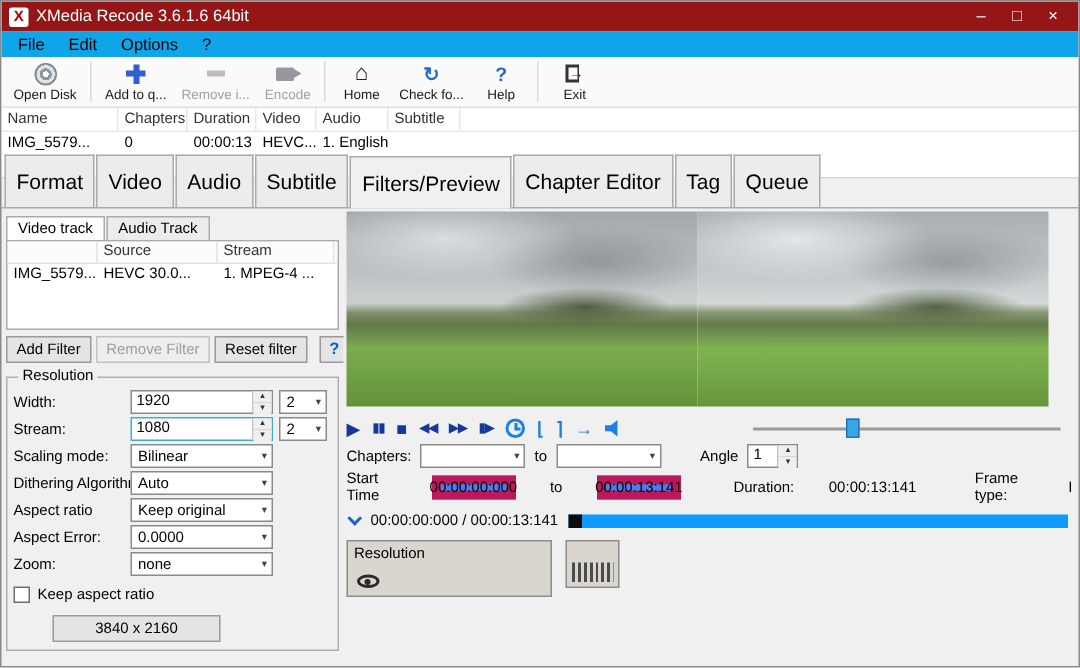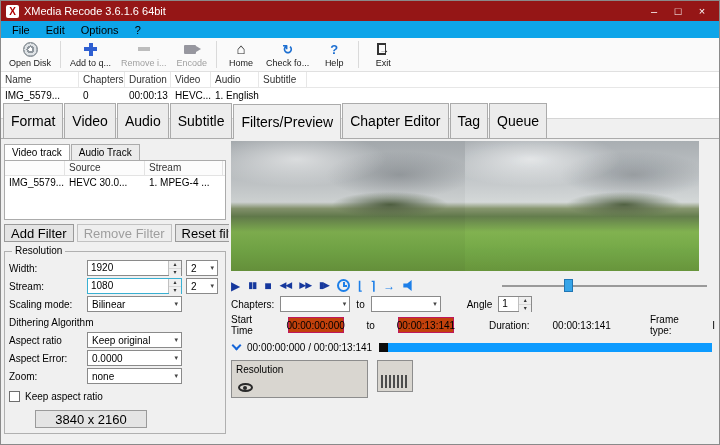--- a/index.html
+++ b/index.html
@@ -61,21 +61,21 @@
   .ttab.active{background:#fff}
   .stream-table{border:1px solid #ababab;background:#fff;height:60px;overflow:hidden}
   .st-header{display:flex;height:15px;background:#fcfcfc;border-bottom:1px solid #e3e3e3}
   .st-h{padding:1px 4px;font-size:10px;color:#333;border-right:1px solid #e3e3e3}
   .st-row{display:flex;height:14px}
   .st-cell{padding:1px 4px;font-size:10px;white-space:nowrap;overflow:hidden}
   .sc0{width:60px}.sc1{width:80px}.sc2{width:78px}
 
   
   .fbtns{display:flex;align-items:center;gap:3px;margin-top:4px}
-  .btn{display:flex;align-items:center;justify-content:center;height:18px;padding:0 6px;background:#e4e4e4;border:1px solid #9a9a9a;font-size:13px;white-space:nowrap;cursor:default}
+  .btn{display:flex;align-items:center;justify-content:center;height:18px;padding:0 6px;background:#e4e4e4;border:1px solid #9a9a9a;font-size:10px;white-space:nowrap;cursor:default}
   .btn.disabled{color:#9e9e9e;background:#eee;border-color:#c2c2c2}
   .btn.help-btn{width:20px;margin-left:5px;color:#0a63c9;font-weight:700;font-size:11px}
 
   
   .group{position:relative;border:1px solid #b0b0b0;margin-top:9px;padding:8px 4px 5px}
   .group-title{position:absolute;top:-7px;left:7px;background:#f0f0f0;padding:0 3px;font-size:10px}
   .frow{display:flex;align-items:center;height:16px;margin-bottom:2px}
   .flabel{width:78px;font-size:10px;white-space:nowrap}
   .ctl{width:95px}
   .spin{display:flex;height:16px;border:1px solid #8a8a8a;background:#fff}
@@ -111,21 +111,21 @@
   .slider{position:absolute;right:8px;top:3px;width:205px;height:13px;cursor:pointer}
   .slider-track{position:absolute;left:0;right:0;top:6px;height:2px;background:#9a9a9a}
   .slider-handle{position:absolute;left:62px;top:0;width:9px;height:13px;background:#37a5e8;border:1px solid #2076b4}
 
   .row-ch{display:flex;align-items:center;gap:6px;height:18px;margin-top:0;font-size:10px}
   .select.w70{width:70px}
   .angle-lbl{margin-left:20px}
   .spin.w32{width:34px}
 
   .row-times{display:flex;align-items:center;gap:23px;height:18px;margin-top:3px;font-size:10px}
-  .timebox{width:56px;height:16px;border:1px solid #be185d;background:#c2410c;display:flex;align-items:center;justify-content:center;font-size:10px}
+  .timebox{width:56px;height:16px;border:6px solid #be185d;background:#3b82f6;display:flex;align-items:center;justify-content:center;font-size:10px}
   .ml14{margin-left:12px}
   .ml18{margin-left:16px}
 
   .row-timeline{display:flex;align-items:center;gap:7px;height:14px;margin-top:6px}
   .chev{width:7px;height:7px;border-left:2px solid #1565d8;border-bottom:2px solid #1565d8;transform:rotate(-45deg);margin:-3px 0 0 2px;cursor:pointer}
   .timecode{font-size:10px;white-space:nowrap}
   .progress{flex:1;height:9px;background:#0d9bff;position:relative;margin-right:3px;cursor:pointer}
   .progress-handle{position:absolute;left:0;top:0;width:9px;height:9px;background:#0c0c0c}
 
   .chips{display:flex;gap:9px;align-items:flex-start;margin-top:6px}
@@ -300,20 +300,24 @@
         <div class="frow">
           <span class="flabel">Scaling mode:</span>
           <div class="select ctl">
             <span>Bilinear</span>
               <span class="dd">▾</span>
           </div>
         </div>
 
         <div class="frow">
           <span class="flabel">Dithering Algorithm</span>
+          <div class="select ctl">
+            <span>Auto</span>
+              <span class="dd">▾</span>
+          </div>
         </div>
 
         <div class="frow">
           <span class="flabel">Aspect ratio</span>
           <div class="select ctl">
             <span>Keep original</span>
               <span class="dd">▾</span>
           </div>
         </div>
 

